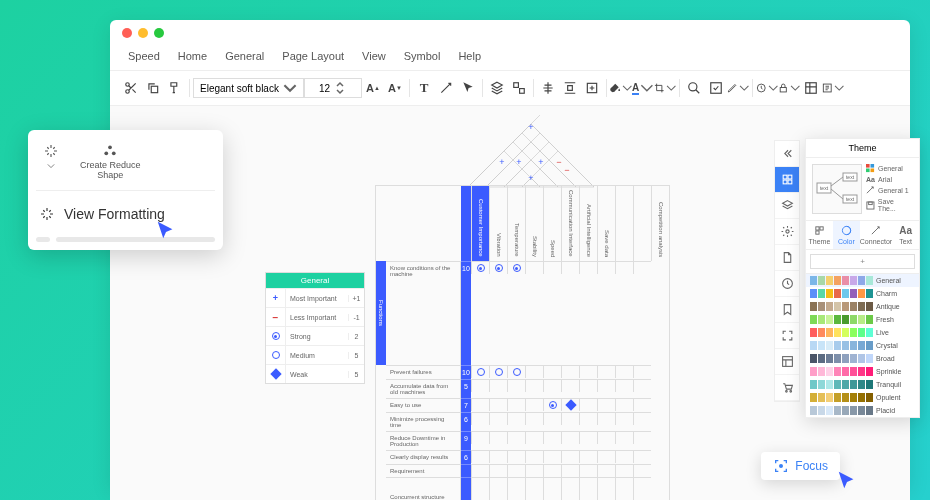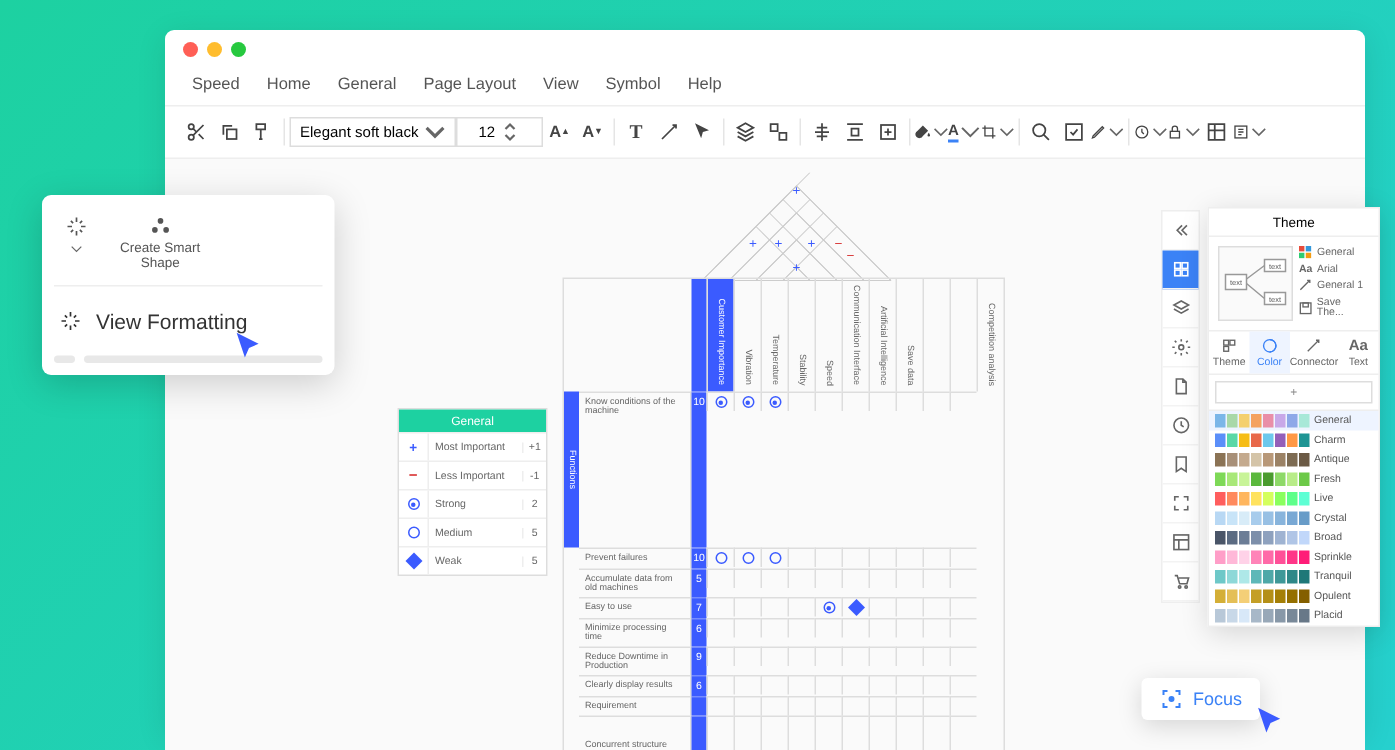--- a/index.html
+++ b/index.html
@@ -269,21 +269,21 @@
       <svg width="8" height="8" viewBox="0 0 10 10" style="margin-top:2px">
           <path d="M1 3l4 4 4-4" fill="none" stroke="#666"></path>
         </svg>
     </div>
     <div class="pcell">
       <svg width="18" height="18" viewBox="0 0 24 24" fill="#555">
           <circle cx="12" cy="7" r="2.5"></circle>
           <circle cx="7" cy="15" r="2.5"></circle>
           <circle cx="17" cy="15" r="2.5"></circle>
         </svg>
-      <span style="white-space:pre-line">Create Smart
+      <span style="white-space:pre-line">Create Reduce
 Shape</span>
     </div>
   </div>
   <div class="autofmt">
     <svg width="18" height="18" viewBox="0 0 24 24" fill="none" stroke="#333" stroke-width="1.5">
         <path d="M12 4v4M12 16v4M4 12h4M16 12h4M7 7l2 2M15 15l2 2M17 7l-2 2M9 15l-2 2"></path>
       </svg>
     <span>View Formatting</span>
   </div>
   <div class="popup1-bar">

